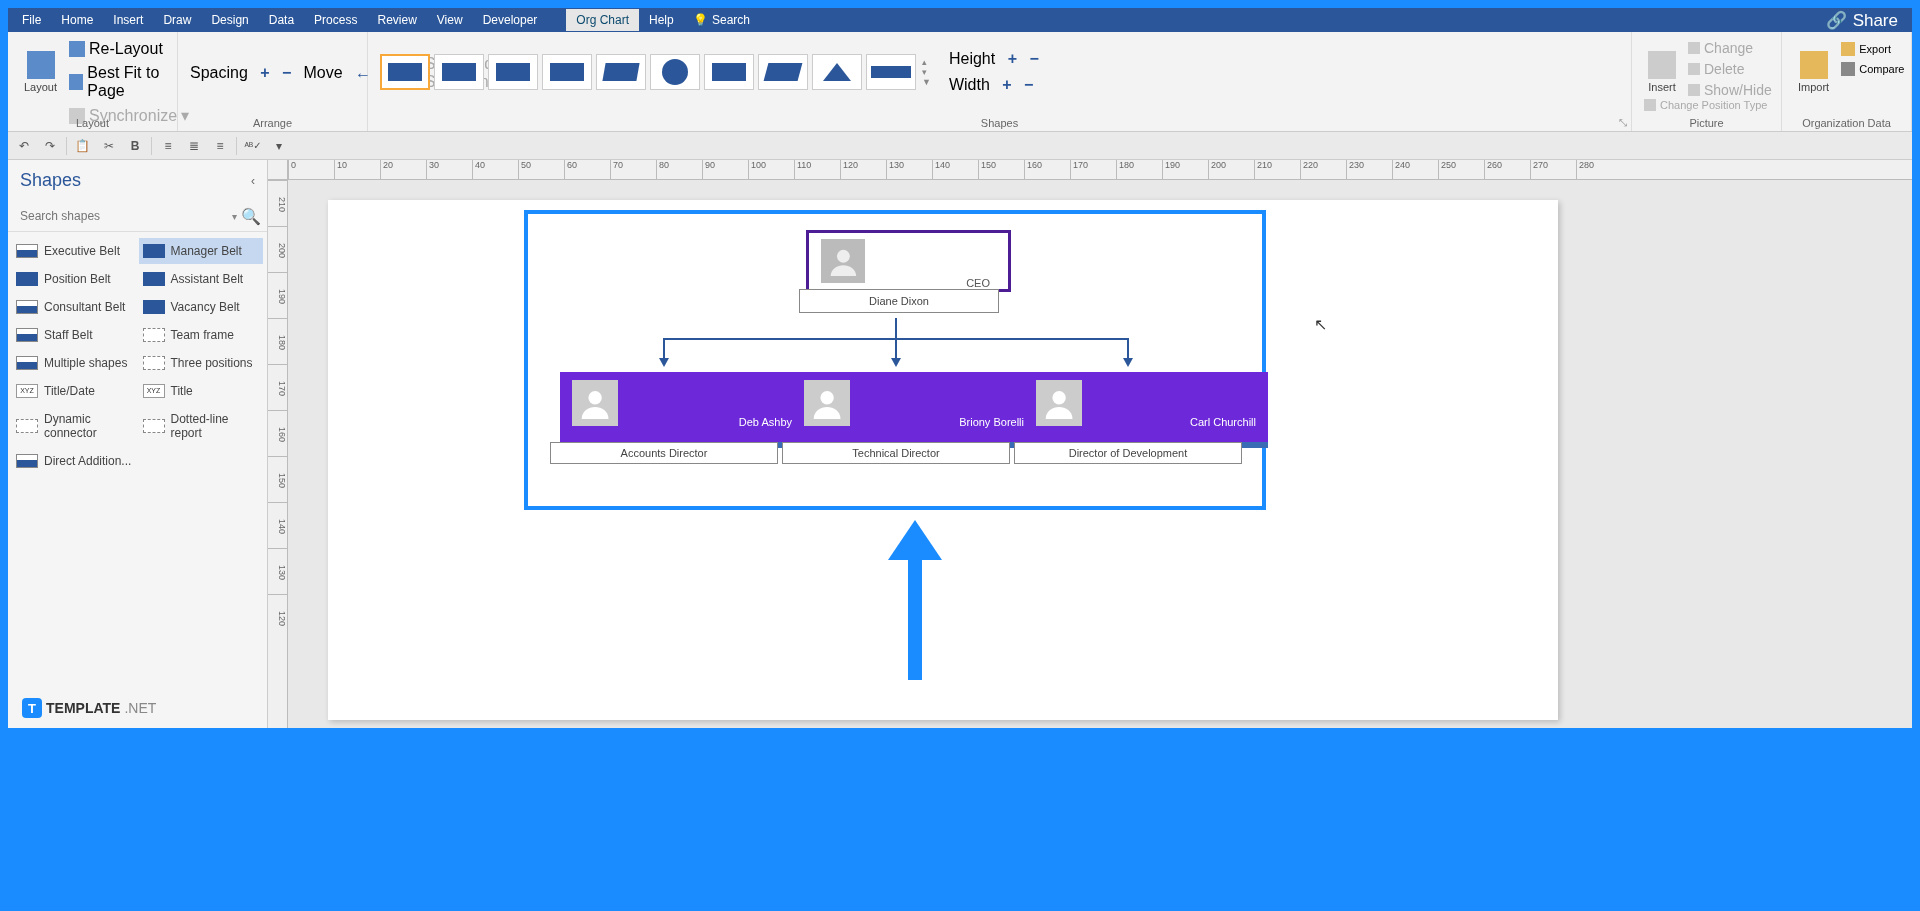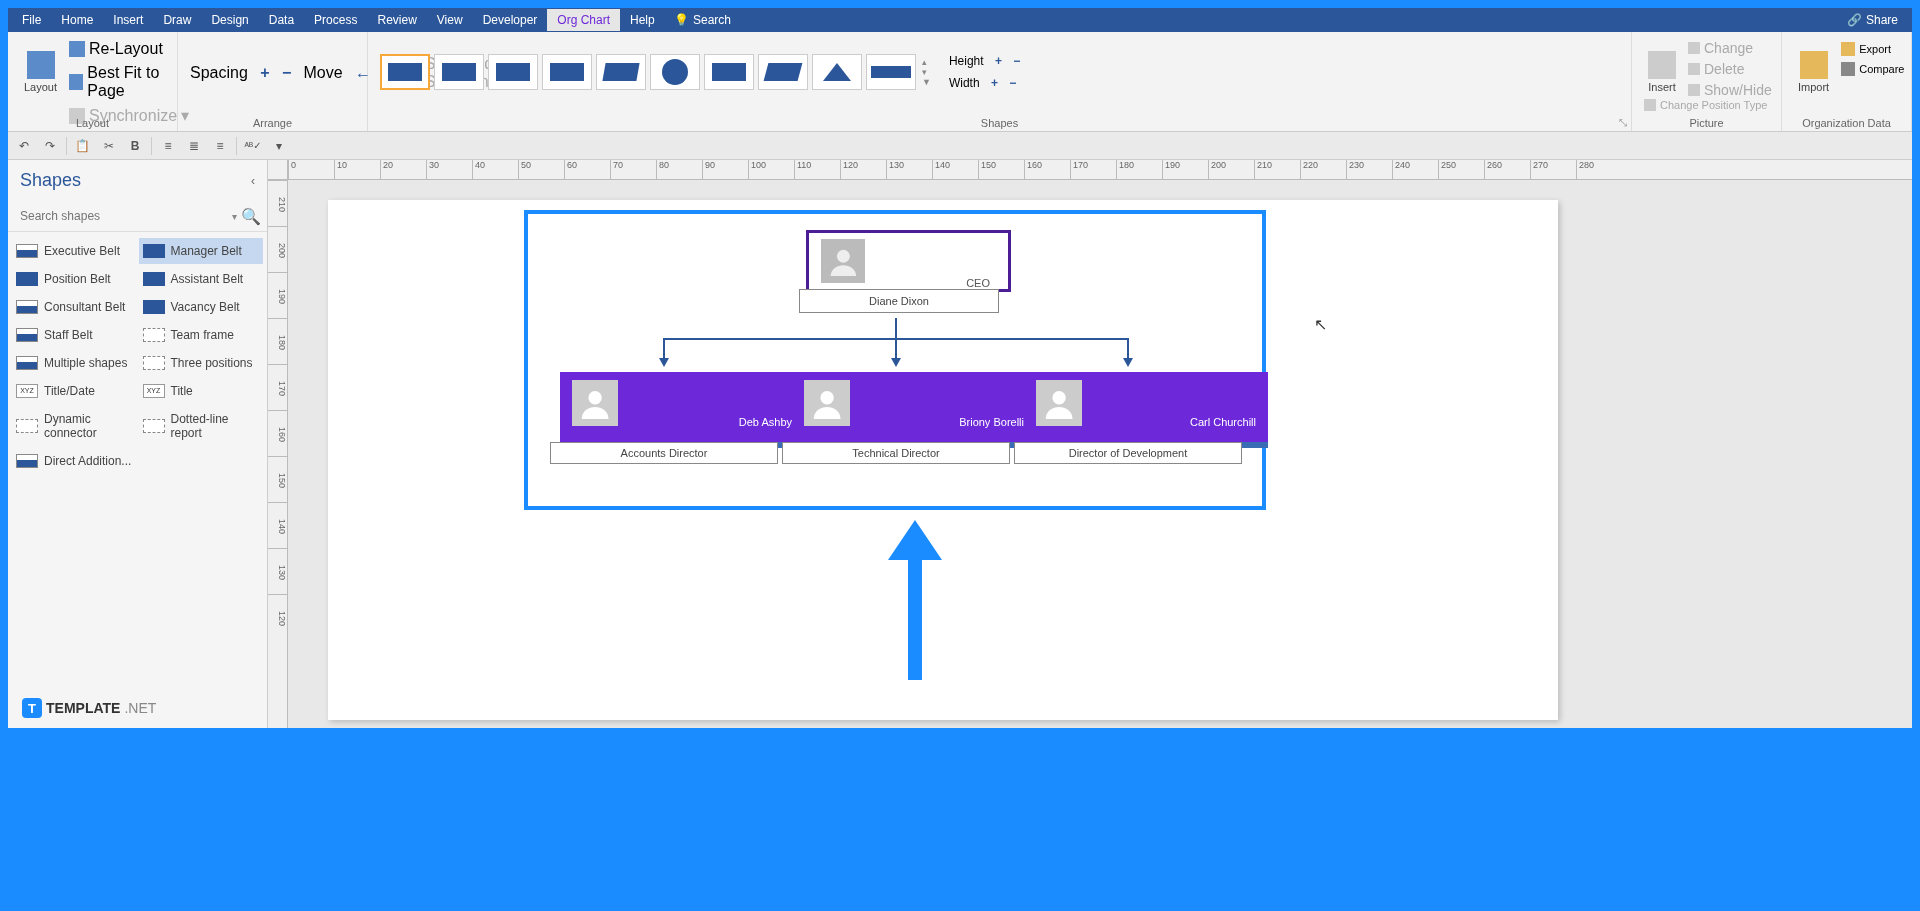--- a/index.html
+++ b/index.html
@@ -2,23 +2,23 @@
 <html><head>
 <meta charset="utf-8">
 <style>
 * { box-sizing: border-box; margin: 0; padding: 0; font-family: "Segoe UI", sans-serif; }
 body { background: #1a8cff; padding: 8px; }
 .app-window { background: #f0f0f0; width: 100%; height: 720px; overflow: hidden; position: relative; }
 
 
 .menubar { background: #2b579a; height: 24px; display: flex; align-items: center; padding: 0 4px; color: #fff; font-size: 12px; }
 .menubar .menu-item { padding: 4px 10px; cursor: pointer; }
-.menubar .menu-item.active { background: #e6e6e6; color: #6d28d9; }
+.menubar .menu-item.active { background: #e6e6e6; color: #0c4a6e; margin-left: 19px; }
 .menubar .spacer { flex: 1; }
-.menubar .share-btn { padding: 4px 10px; cursor: pointer; font-size: 12px; }
+.menubar .share-btn { padding: 4px 10px; cursor: pointer; font-size: 17px; }
 
 
 .ribbon { background: #f3f3f3; height: 100px; border-bottom: 1px solid #ccc; display: flex; }
 .ribbon-group { border-right: 1px solid #ddd; padding: 4px 8px; display: flex; flex-direction: column; position: relative; }
 .ribbon-group-label { position: absolute; bottom: 2px; left: 0; right: 0; text-align: center; font-size: 11px; color: #666; }
 .ribbon-btn { padding: 2px 4px; display: flex; align-items: center; gap: 4px; cursor: pointer; }
 .ribbon-big-btn { display: flex; flex-direction: column; align-items: center; justify-content: center; padding: 4px 8px; cursor: pointer; font-size: 11px; color: #444; }
 .ribbon-icon { width: 16px; height: 16px; background: #5b8bc9; display: inline-block; }
 .ribbon-icon-lg { width: 28px; height: 28px; background: #5b8bc9; display: inline-block; margin-bottom: 2px; }
 .shape-gallery { display: flex; gap: 4px; align-items: center; padding: 4px; }
@@ -184,21 +184,21 @@
             </div>
           <div class="shape-thumb">
               <div class="mini-blue" style="width:40px;height:12px"></div>
             </div>
           <div style="display:flex; flex-direction:column; font-size:9px; color:#888; padding:0 2px;">
             <span style="cursor:pointer;">▴</span>
             <span style="cursor:pointer;">▾</span>
             <span style="cursor:pointer;">▼</span>
           </div>
         </div>
-        <div style="display:flex; flex-direction:column; gap:4px; padding:4px 8px; font-size:12px;">
+        <div style="display:flex; flex-direction:column; gap:4px; padding:4px 8px; font-size:16px;">
           <div class="ribbon-btn"><span>Height</span> &nbsp;<b style="color:#2b579a">+</b>&nbsp;<b style="color:#2b579a">−</b></div>
           <div class="ribbon-btn"><span>Width</span> &nbsp;<b style="color:#2b579a">+</b>&nbsp;<b style="color:#2b579a">−</b></div>
         </div>
       </div>
       <div class="ribbon-group-label">Shapes</div>
       <div class="dialog-launcher">⤡</div>
     </div>
 
     <div class="ribbon-group" style="width:150px">
       <div style="display:flex; height:72px;">

